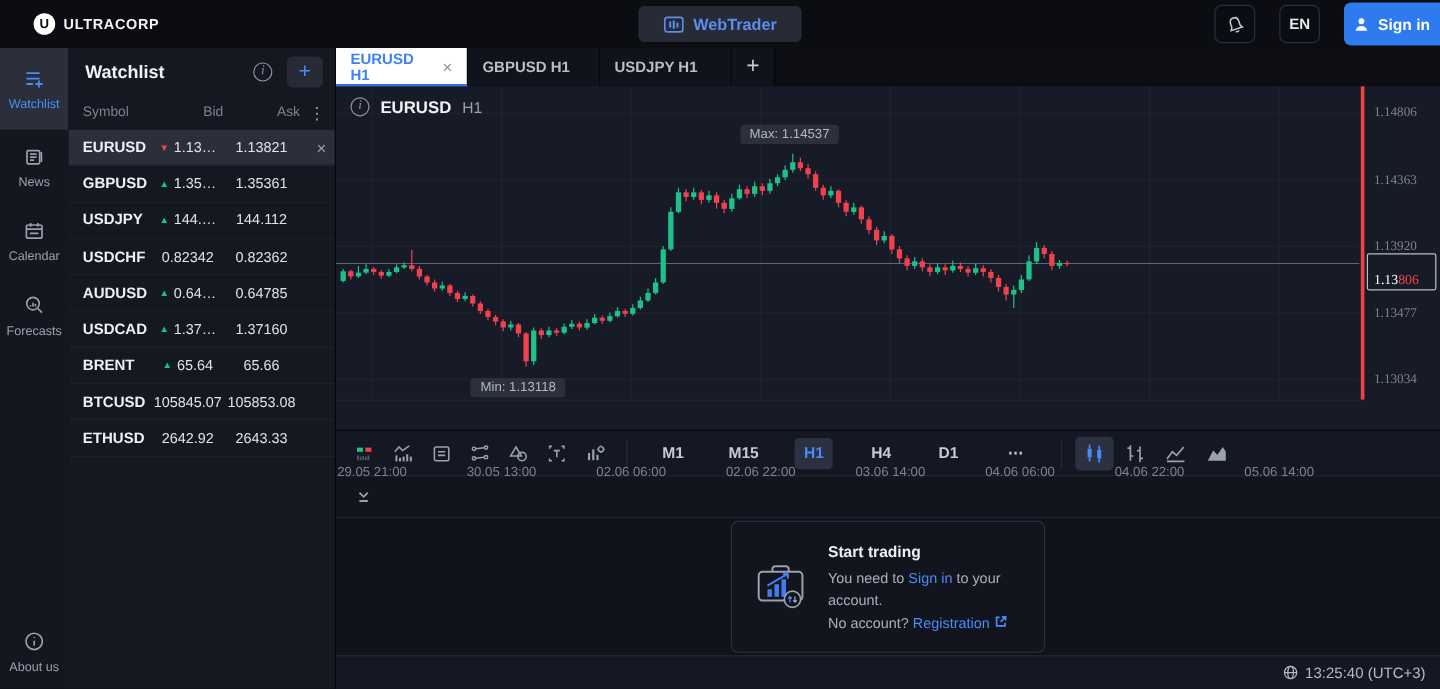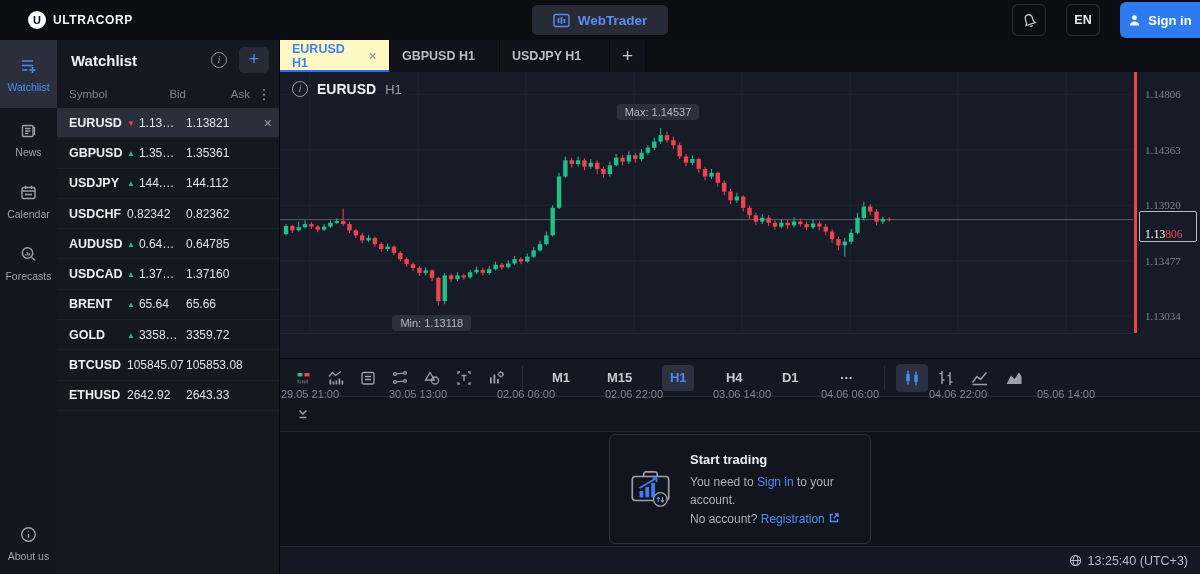--- a/index.html
+++ b/index.html
@@ -47,33 +47,33 @@
     font-size:18px; line-height:24px; text-align:center; cursor:pointer; }
   .watch-cols { height:28px; display:grid; grid-template-columns:58px 59px 64px 1fr;
     align-items:center; color:#7c8290; font-size:11.5px; padding:0 8px 0 12px; }
   .watch-cols .c-bid, .watch-cols .c-ask { text-align:right; }
   .watch-cols .c-menu { text-align:right; font-size:14px; color:#9aa0ac; cursor:pointer; }
   .watch-rows { flex:1; overflow:hidden; }
   .watch-row { height:30.3px; display:grid; grid-template-columns:58px 59px 64px 1fr;
     align-items:center; padding:0 8px 0 12px; border-bottom:1px solid #1c202b; position:relative; cursor:pointer; }
   .watch-row.selected { background:#2a2f3b; }
   .watch-row .sym { font-weight:bold; font-size:12.5px; color:#eef0f4; }
-  .watch-row .bid, .watch-row .ask { text-align:left; font-size:12px; color:#dfe3ea; white-space:nowrap; }
+  .watch-row .bid, .watch-row .ask { text-align:center; font-size:12px; color:#dfe3ea; white-space:nowrap; }
   .tri { font-size:8px; margin-right:4px; position:relative; top:-1px; }
   .tri.up { color:#1fc08a; } .tri.down { color:#f0414f; }
   .row-close { position:absolute; right:7px; top:50%; transform:translateY(-50%);
     color:#9aa0ac; font-size:14px; cursor:pointer; }
 
   
   .main { flex:1; display:flex; flex-direction:column; background:#171b27; min-width:0; }
 
   .tabbar { height:32px; background:#0c0e14; display:flex; flex-shrink:0; }
   .tab { width:110px; display:flex; align-items:center; padding:0 12px; gap:8px; font-size:12.5px; font-weight:bold;
     color:#b9bec8; background:#10131b; border-right:1px solid #070809; position:relative; cursor:pointer; flex-shrink:0; }
-  .tab.active { background:#fef9c3; color:#3f82f6; }
+  .tab.active { background:#ffffff; color:#3f82f6; }
   .tab.active::after { content:""; position:absolute; left:0; right:0; bottom:0; height:2px; background:#2f6df5; }
   .tab-close { margin-left:auto; color:#8a8f9b; font-weight:normal; font-size:14px; }
   .tab-add { width:36px; display:flex; align-items:center; justify-content:center; background:#10131b;
     color:#c6cad2; font-size:19px; cursor:pointer; border-right:1px solid #070809; flex-shrink:0; }
 
   
   .chart-wrap { height:286px; position:relative; flex-shrink:0; background:#171b27; }
   .chart-plot { position:absolute; left:0; top:0; right:66px; bottom:25px; overflow:hidden; }
   .symbol-info { position:absolute; left:12px; top:9px; display:flex; gap:9px; align-items:center; z-index:3; }
   .symbol-info .s-name { font-weight:bold; font-size:14px; color:#f0f2f6; }
@@ -262,26 +262,20 @@
         <div class="watch-row">
           <span class="sym">USDCAD</span>
           <span class="bid"><span class="tri up">▲</span>1.37…</span>
           <span class="ask">1.37160</span>
           <span></span>
         </div>
         <div class="watch-row">
           <span class="sym">BRENT</span>
           <span class="bid"><span class="tri up">▲</span>65.64</span>
           <span class="ask">65.66</span>
-          <span></span>
-        </div>
-        <div class="watch-row">
-          <span class="sym">GOLD</span>
-          <span class="bid"><span class="tri up">▲</span>3358…</span>
-          <span class="ask">3359.72</span>
           <span></span>
         </div>
         <div class="watch-row">
           <span class="sym">BTCUSD</span>
           <span class="bid">105845.07</span>
           <span class="ask">105853.08</span>
           <span></span>
         </div>
         <div class="watch-row">
           <span class="sym">ETHUSD</span>

